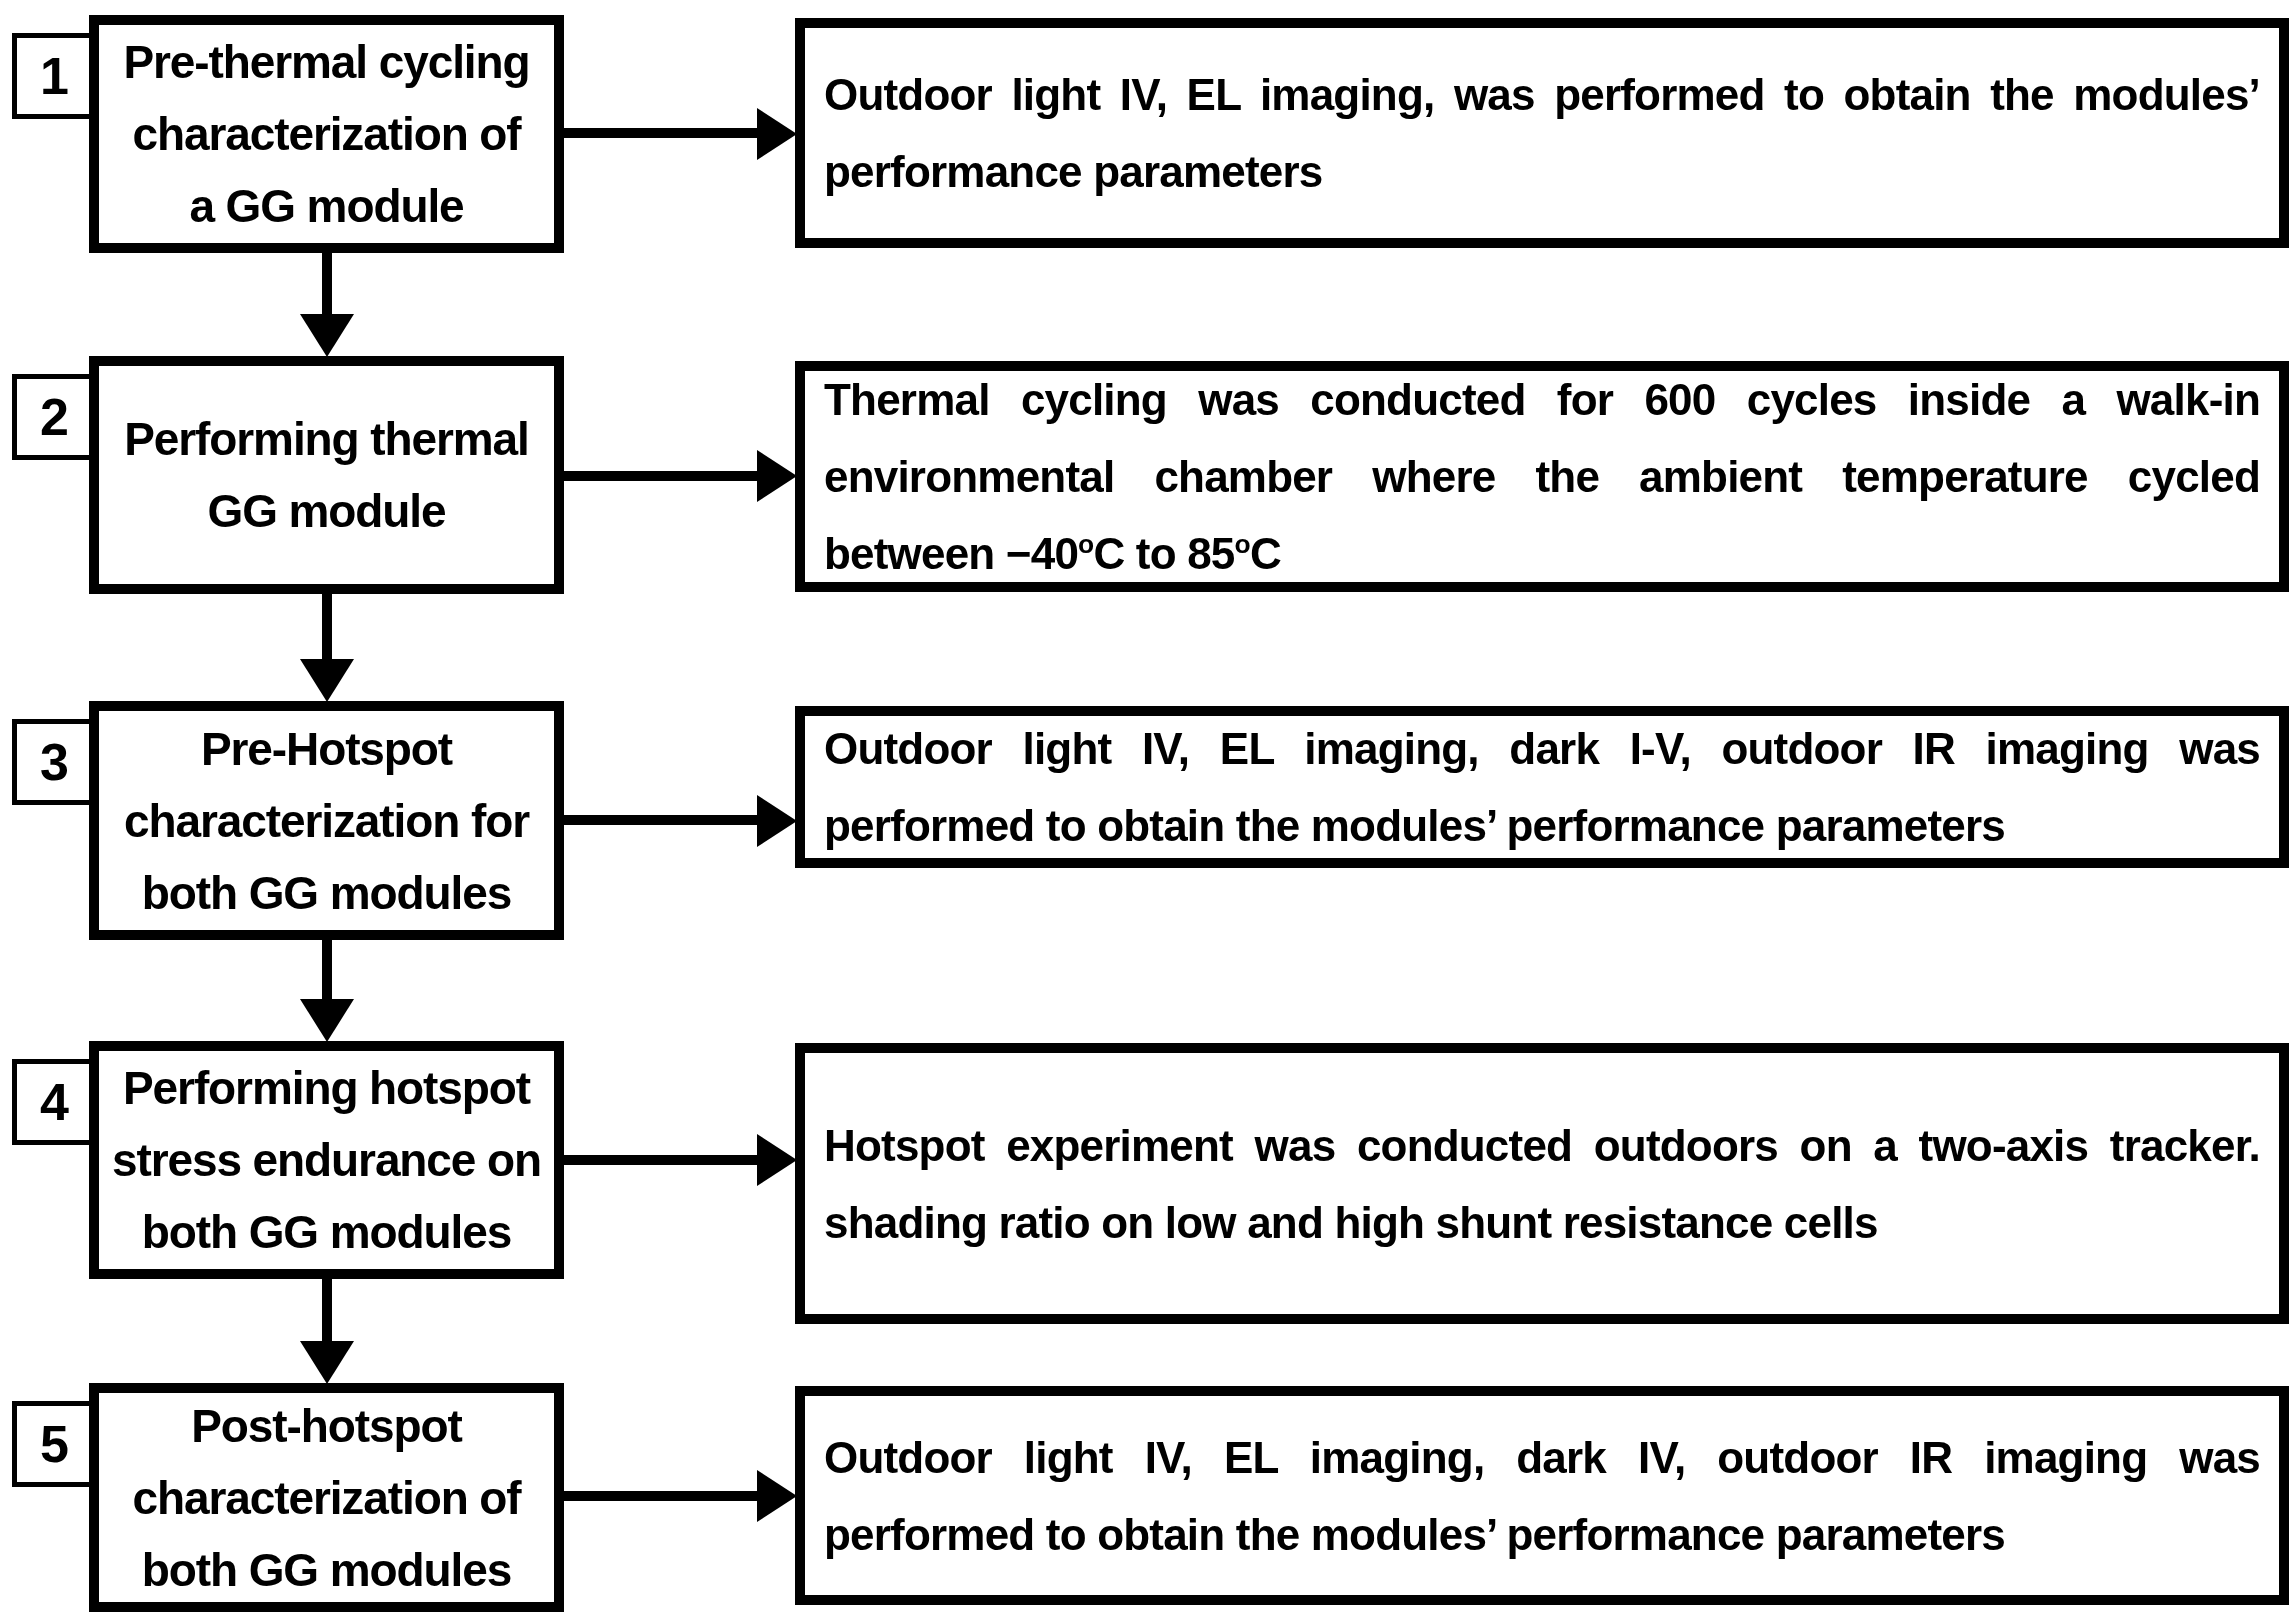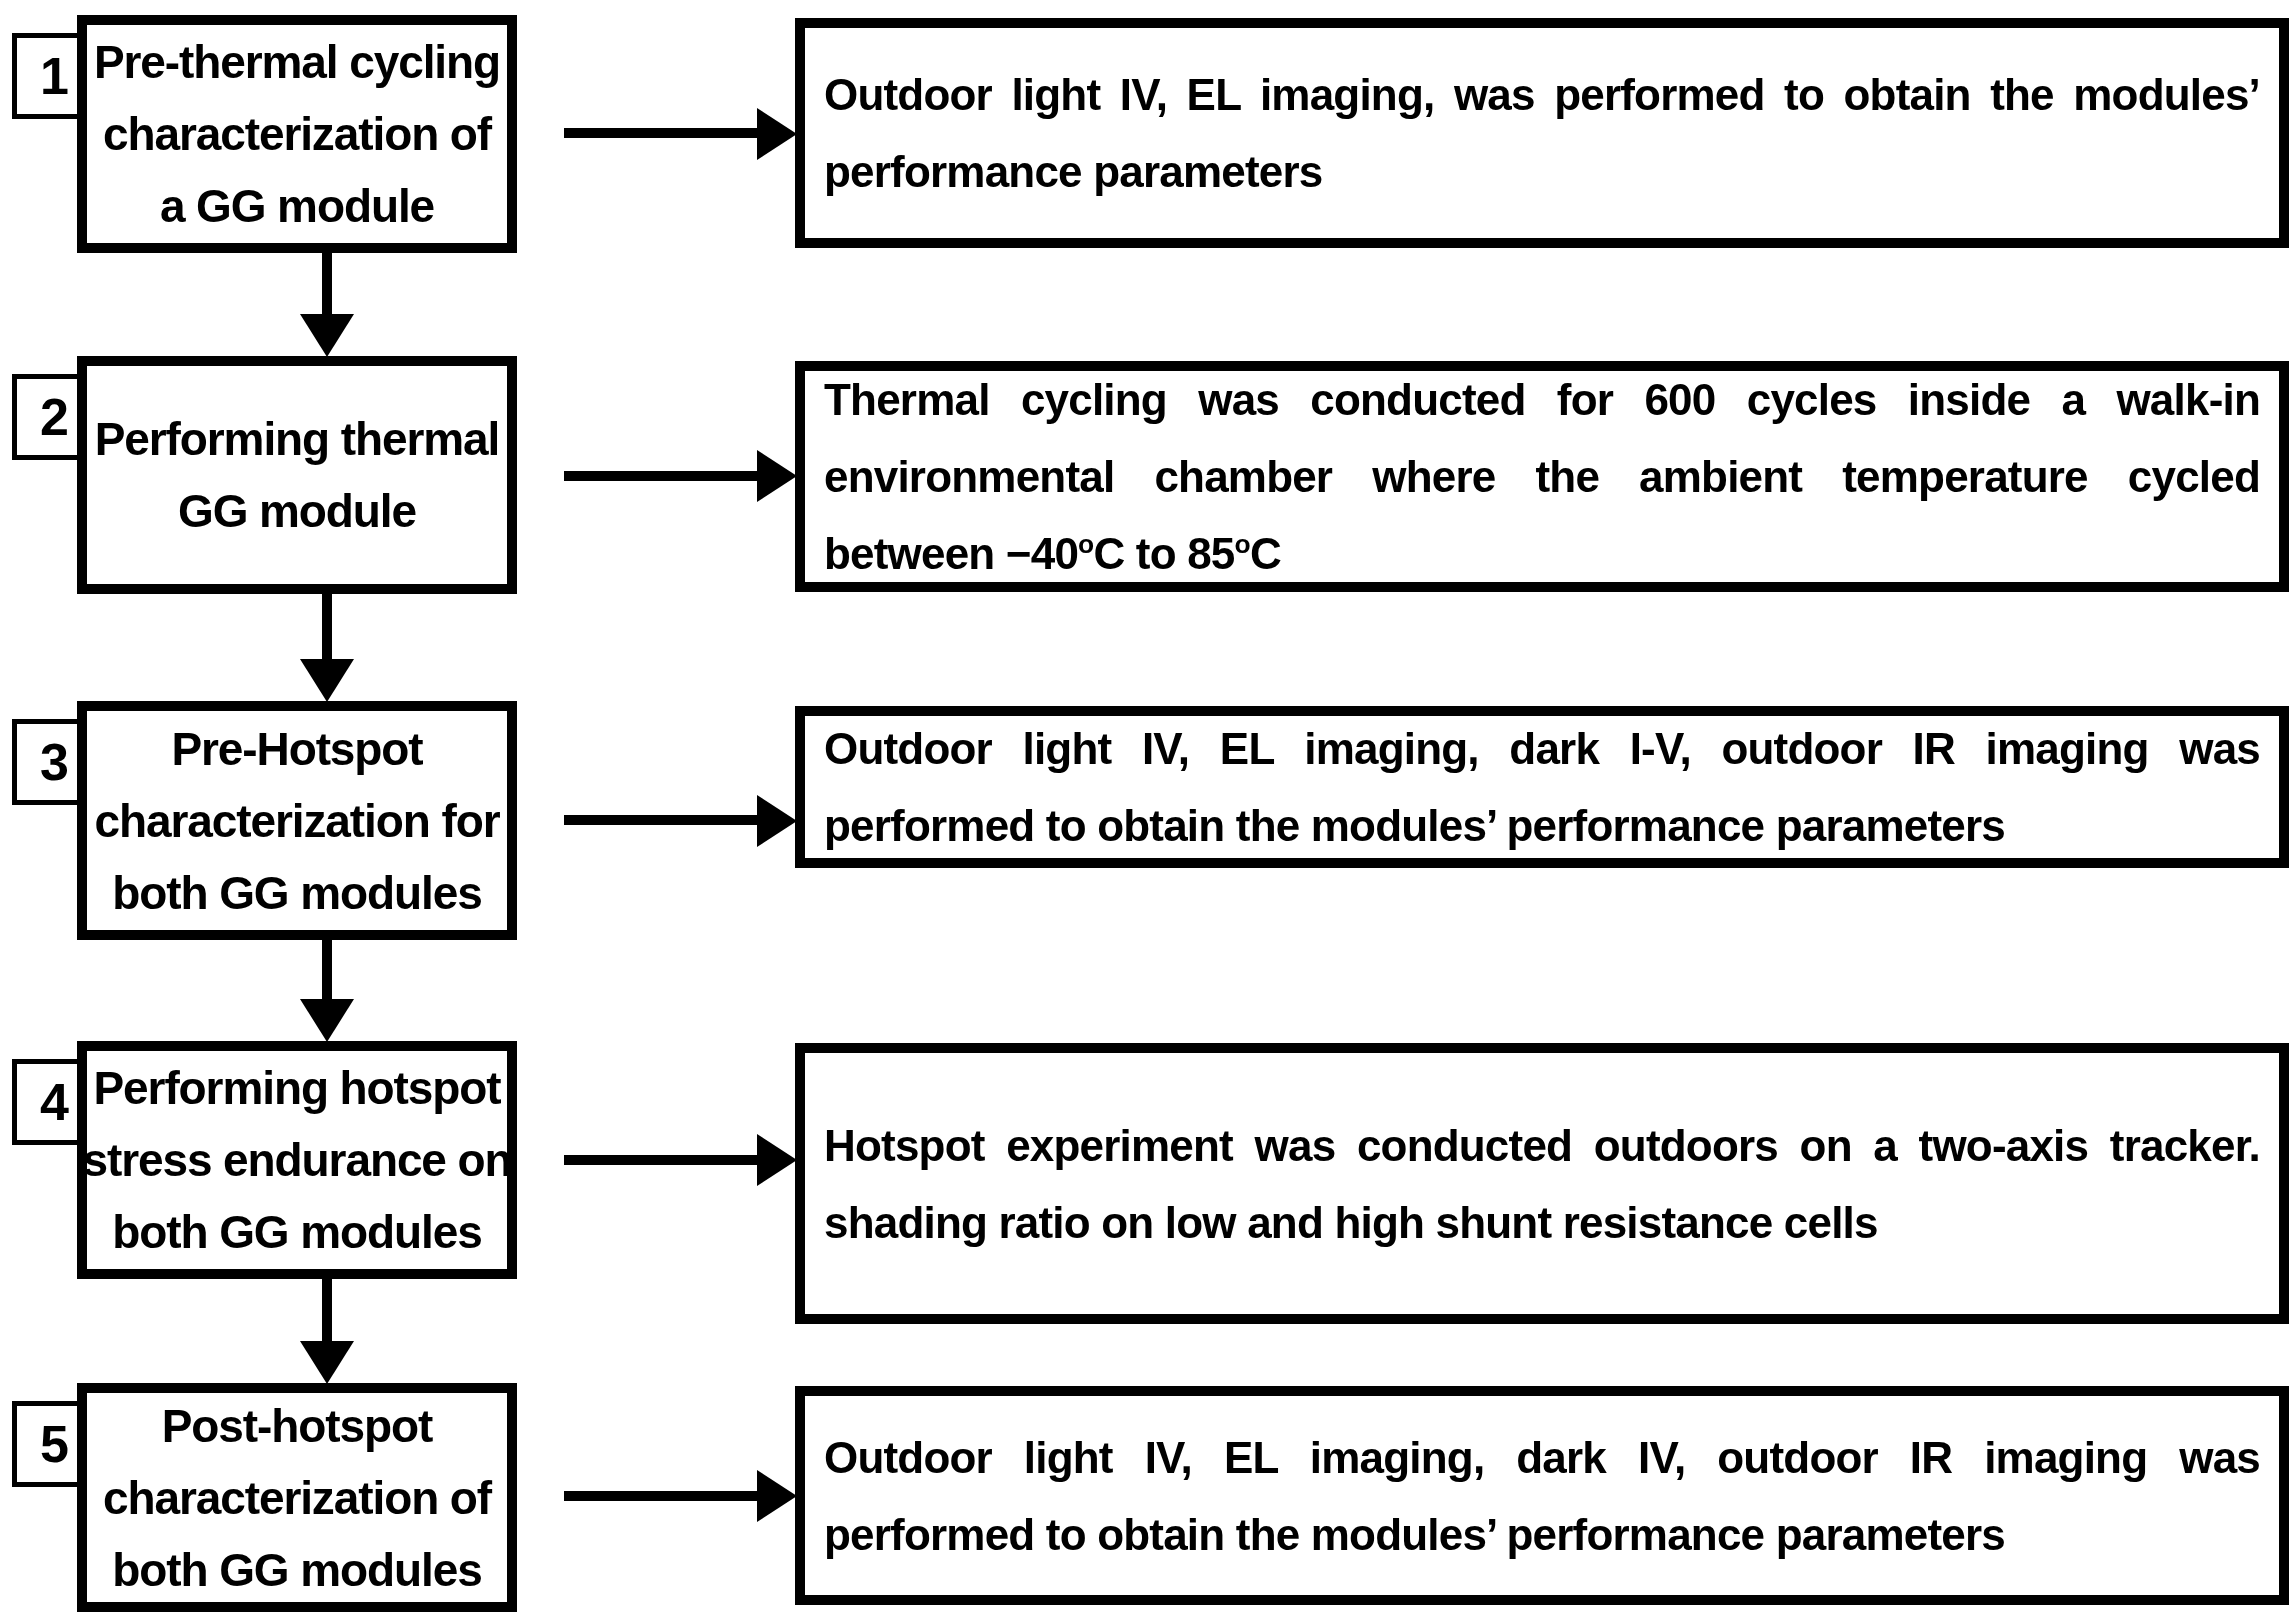--- a/index.html
+++ b/index.html
@@ -11,21 +11,21 @@
     color:var(--ink); font-weight:bold;
   }
   .numbox{
     position:absolute; left:12px; width:85px; height:86px;
     border:5.1px solid var(--ink); background:var(--paper);
     box-sizing:border-box; z-index:1;
     display:flex; align-items:center; justify-content:center;
     font-size:52px;
   }
   .stepbox{
-    position:absolute; left:77px; width:440px;
+    position:absolute; left:89px; width:475px;
     border:10.2px solid var(--ink); background:var(--paper);
     box-sizing:border-box; z-index:2;
     display:flex; flex-direction:column; align-items:center; justify-content:center;
     font-size:46px; line-height:72px; letter-spacing:-1.1px; text-align:center;
   }
   .stepbox div{ white-space:nowrap; }
   .descbox{
     position:absolute; left:795px; width:1494px;
     border:10.2px solid var(--ink); background:var(--paper);
     box-sizing:border-box; z-index:2;

